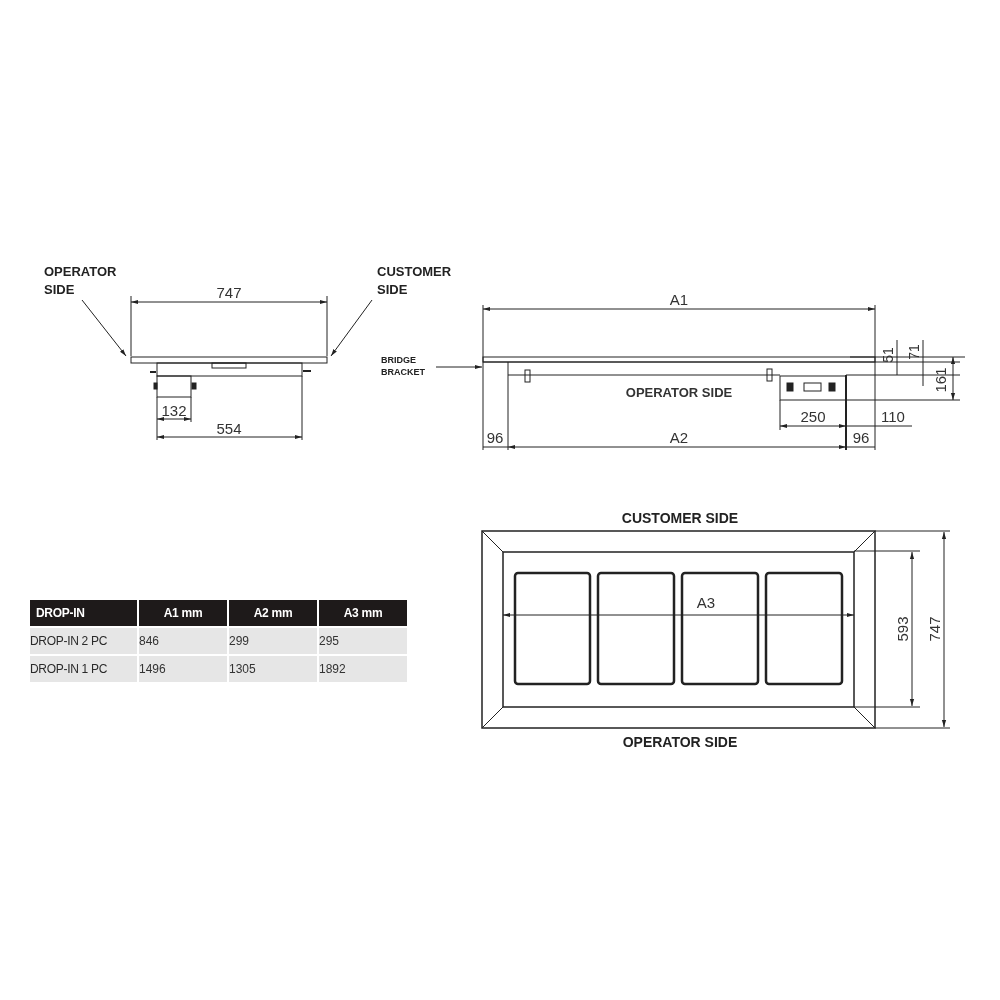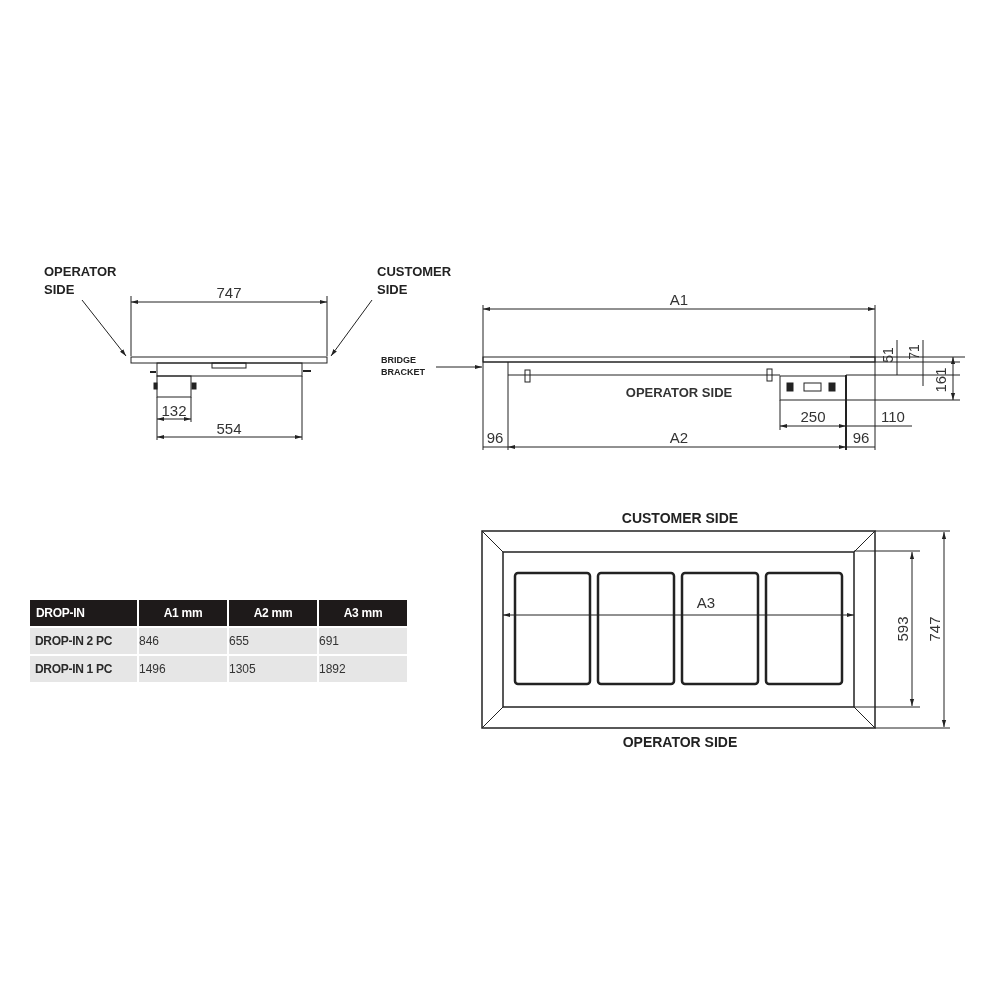--- a/index.html
+++ b/index.html
@@ -4,21 +4,21 @@
 <style>
   html, body { margin:0; padding:0; background:#ffffff; }
   body { width:1000px; height:1000px; position:relative; overflow:hidden; font-family:"Liberation Sans", sans-serif; color:#111; }
   svg { position:absolute; left:0; top:0; }
   .lbl { font-family:"Liberation Sans", sans-serif; font-weight:bold; fill:#222; }
   .dim { font-family:"Liberation Sans", sans-serif; fill:#333; }
   table.spec { position:absolute; left:28px; top:598px; border-collapse:separate; border-spacing:2px 2px; font-family:"Liberation Sans", sans-serif; font-size:12px; }
   table.spec th { background:#1e1a1a; color:#fff; font-weight:bold; height:26px; padding:0 6px; text-align:center; letter-spacing:-0.3px;margin-top:46px; }
   table.spec th:first-child { text-align:left; width:95px; }
   table.spec td { background:#e6e6e6; color:#333; height:26px; width:88px; padding:0; }
-  table.spec td:first-child { text-align:left; padding-left:5px; font-weight:bold; color:#2a2a2a; width:96px; letter-spacing:-0.3px; }
+  table.spec td:first-child { text-align:left; font-weight:normal; color:#2a2a2a; width:96px; letter-spacing:-0.3px; }
 </style>
 </head>
 <body>
 
 <svg width="1000" height="1000" viewBox="0 0 1000 1000" xmlns="http://www.w3.org/2000/svg">
   <defs>
     <marker id="arr" viewBox="0 0 10 10" refX="10" refY="5" markerWidth="7" markerHeight="7" orient="auto-start-reverse">
       <path d="M0,2 L10,5 L0,8 z" fill="#222"></path>
     </marker>
   </defs>
@@ -139,22 +139,22 @@
       <th>DROP-IN</th>
       <th>A1 mm</th>
       <th>A2 mm</th>
       <th>A3 mm</th>
     </tr>
   </thead>
   <tbody>
     <tr>
       <td>DROP-IN 2 PC</td>
       <td>846</td>
-      <td>655</td>
-      <td>691</td>
+      <td>299</td>
+      <td>295</td>
     </tr>
     <tr>
       <td>DROP-IN 1 PC</td>
       <td>1496</td>
       <td>1305</td>
       <td>1892</td>
     </tr>
   </tbody>
 </table>
 

